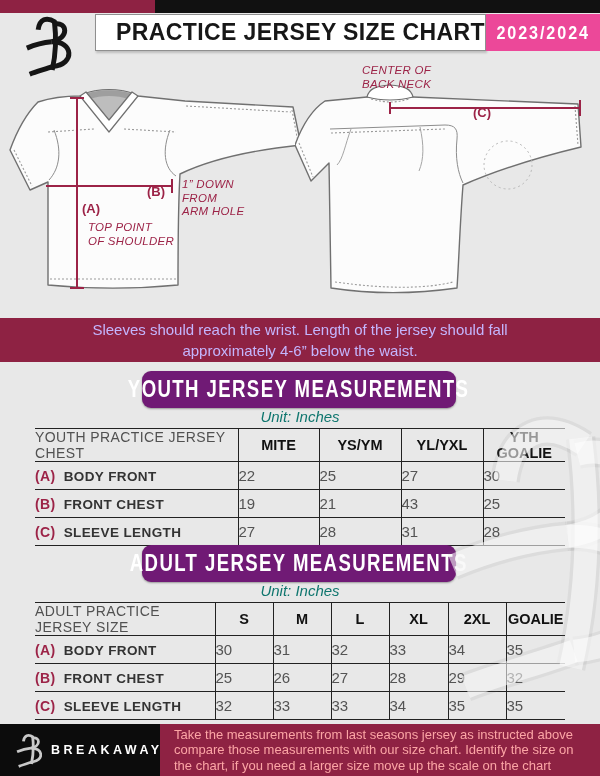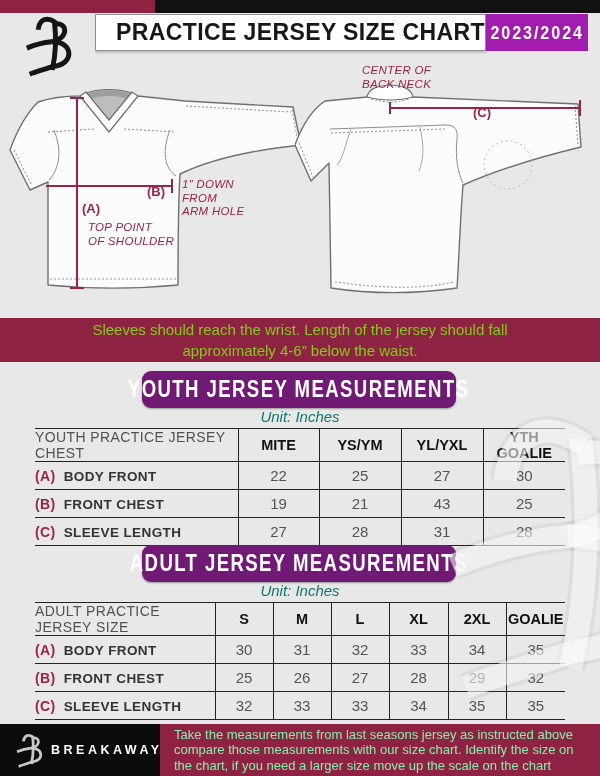--- a/index.html
+++ b/index.html
@@ -13,63 +13,63 @@
   .strip .maroon{position:absolute;left:0;top:0;width:155px;height:13px;background:#8e2243;}
   .strip .black{position:absolute;left:155px;top:0;width:445px;height:13px;background:#111;}
   .logo-svg{position:absolute;left:24px;top:15px;}
   .title-box{
     position:absolute;left:95px;top:14px;width:391px;height:37px;background:#fff;
     border:1.5px solid #8f8f8f;box-shadow:1px 2px 2px rgba(0,0,0,.18);
     display:flex;align-items:center;justify-content:flex-end;box-sizing:border-box;
   }
   .title-box .t{font-size:23px;font-weight:bold;color:#171717;letter-spacing:.4px;}
   .badge{
-    position:absolute;left:486px;top:14px;width:102px;height:37px;background:#a21caf;
+    position:absolute;left:486px;top:14px;width:114px;height:37px;background:#ec4899;
     display:flex;align-items:center;justify-content:center;
   }
   .badge .t{font-size:17px;font-weight:bold;color:#fff;letter-spacing:2px;transform:scale(.95,1.1);}
   
   .jersey{position:absolute;}
   .anno{position:absolute;color:#9c2347;white-space:pre-line;z-index:5;}
   .anno.key{font-weight:bold;font-size:13px;font-style:normal;}
   .anno.note{font-style:italic;font-size:11.5px;line-height:13.5px;letter-spacing:.3px;}
   
   .banner{
     position:absolute;left:0;top:318px;width:600px;height:44px;background:#8e2243;
     display:flex;align-items:center;justify-content:center;
   }
-  .banner .t{color:#84cc16;font-size:15px;line-height:21px;text-align:center;max-width:486px;}
+  .banner .t{color:#c4b5fd;font-size:15px;line-height:21px;text-align:center;max-width:486px;}
   
   .sec-box{
     position:absolute;left:142px;width:314px;height:37px;background:#701a75;border-radius:9px;
     display:flex;align-items:center;justify-content:center;box-shadow:0 1px 2px rgba(0,0,0,.35);
   }
   .sec-box .t{color:#fff;font-weight:bold;font-size:20px;letter-spacing:1.5px;transform:scale(.93,1.15);white-space:nowrap;}
   .unit{position:absolute;left:0;width:600px;text-align:center;font-style:italic;font-size:15px;color:#0f766e;font-weight:500;}
   
   table.size{position:absolute;left:35px;width:530px;border-collapse:collapse;table-layout:fixed;
     border-top:1.5px solid #222;border-bottom:1.5px solid #222;}
   table.size th,table.size td{border-left:1.5px solid #222;padding:0;box-sizing:border-box;}
   table.size th:first-child,table.size td:first-child{border-left:none;}
   table.size thead th{border-bottom:1.5px solid #222;height:28px;}
   table.size tbody td{border-bottom:1.5px solid #222;height:28px;}
   table.size tbody tr:last-child td{border-bottom:none;}
   th.szhdr{font-weight:400;font-size:14px;color:#515151;text-align:left;padding-left:10px;letter-spacing:.4px;}
   th.col{font-weight:bold;font-size:14.5px;color:#111;text-align:center;}
   td.rowlabel{font-size:13.5px;color:#333;font-weight:600;text-align:left;padding-left:18px;letter-spacing:.4px;}
   td.rowlabel .key{color:#9c2347;font-weight:800;font-size:14px;margin-right:8px;}
-  td.val{font-size:15px;color:#545454;text-align:center;font-weight:400;}
+  td.val{font-size:15px;color:#545454;font-weight:400;}
   
   .footer{position:absolute;left:0;top:724px;width:600px;height:52px;}
   .footer .fblack{position:absolute;left:0;top:0;width:192px;height:52px;background:#0c0c0c;
     display:flex;align-items:center;padding-left:16px;box-sizing:border-box;gap:9px;}
   .footer .brand{color:#fff;font-size:12.5px;font-weight:bold;letter-spacing:3.5px;}
   .footer .fmaroon{position:absolute;left:160px;top:0;width:440px;height:52px;background:#8e2243;
     display:flex;align-items:center;box-sizing:border-box;padding:2px 12px 2px 14px;}
-  .footer .fmaroon .t{color:#86efac;font-size:13px;line-height:15.5px;}
+  .footer .fmaroon .t{color:#fca5a5;font-size:13px;line-height:15.5px;}
   
   .watermark{position:absolute;left:446px;top:386px;pointer-events:none;z-index:9;}
   svg{display:block;}
 </style>
 </head>
 <body>
 
 <div id="page">
 
   <svg width="0" height="0" style="position:absolute">

